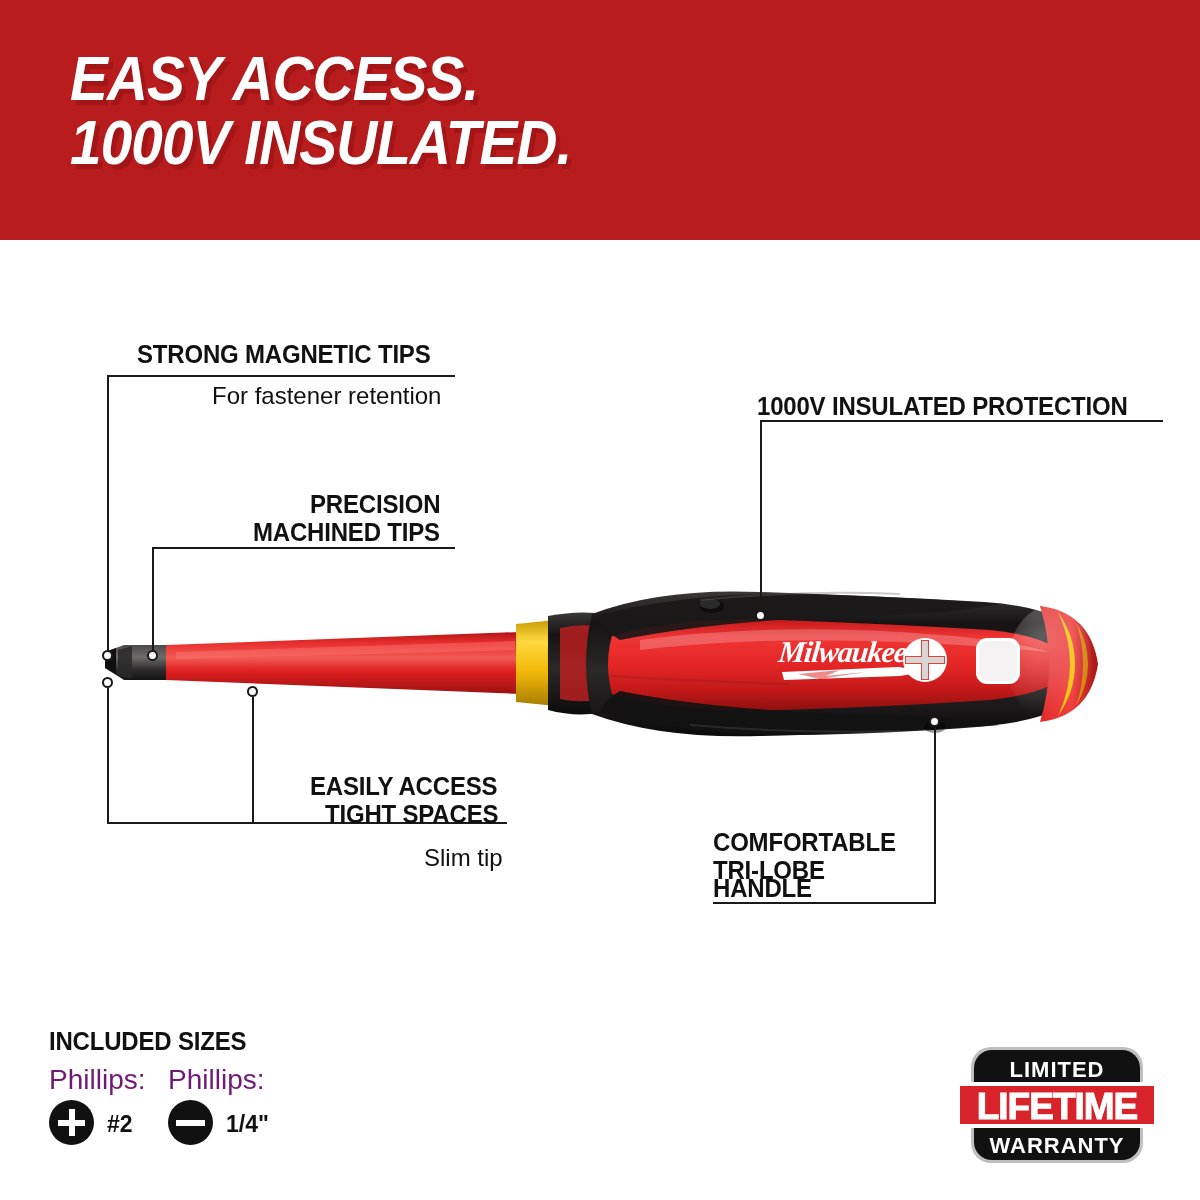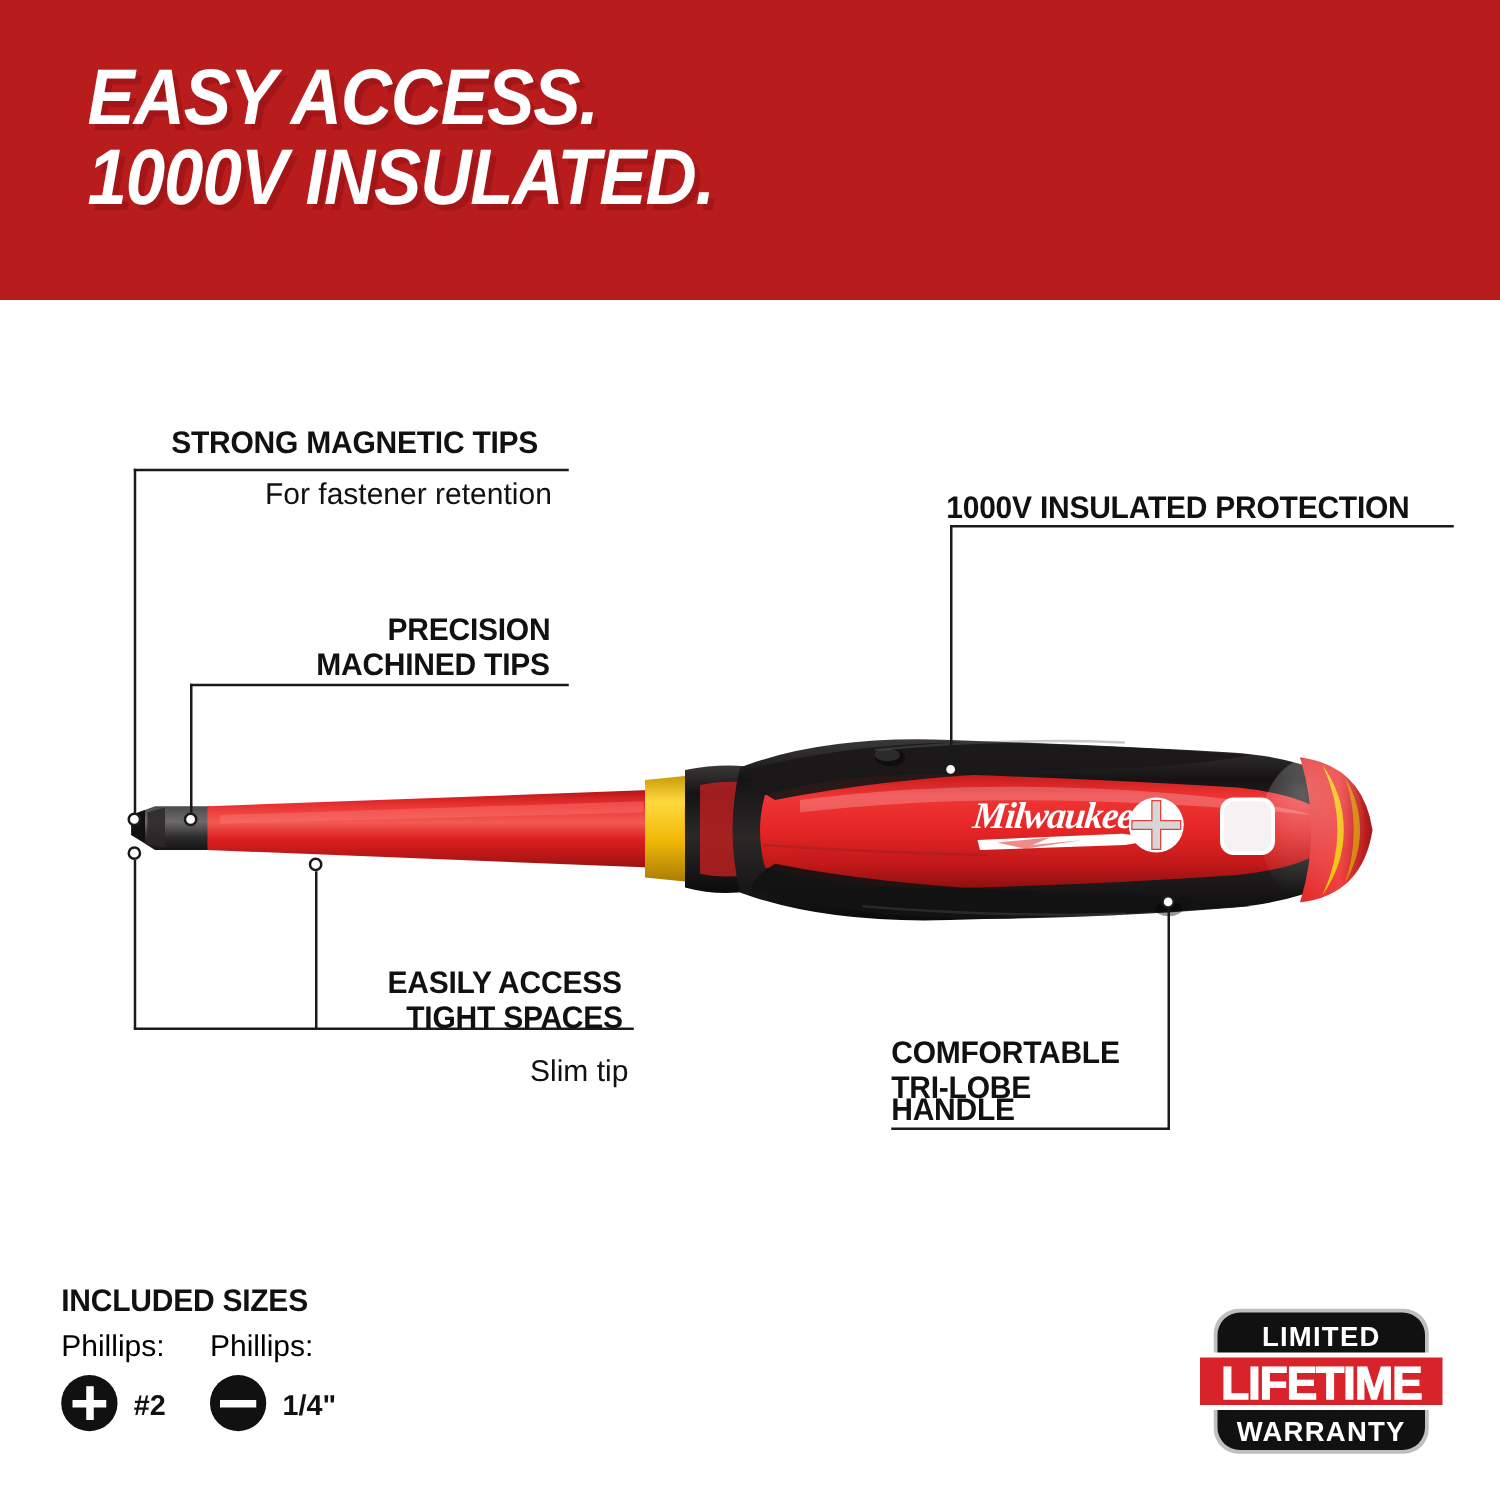--- a/index.html
+++ b/index.html
@@ -44,21 +44,21 @@
   
   .tool{position:absolute;left:0;top:0;width:1200px;height:1200px;pointer-events:none;}
 
   
   .sizes-title{
     position:absolute;left:49px;top:1027px;font-weight:bold;font-size:25px;
     color:#111111;letter-spacing:-0.2px;transform:scaleX(.96);transform-origin:left;
     white-space:nowrap;
   }
   .sizes-label{
-    position:absolute;font-size:24px;color:#000000;white-space:nowrap;text-align:right;
+    position:absolute;font-size:28px;color:#701a75;white-space:nowrap;text-align:right;
   }
   .bit{
     position:absolute;width:45px;height:45px;border-radius:50%;
     background:#111111;
   }
   .bit .plus-v{position:absolute;left:19.5px;top:9px;width:6px;height:27px;background:#ffffff;}
   .bit .plus-h{position:absolute;left:9px;top:19.5px;width:27px;height:6px;background:#ffffff;}
   .bit .minus{position:absolute;left:8px;top:19.5px;width:29px;height:6px;background:#ffffff;}
   .bit-size{
     position:absolute;font-weight:bold;font-size:23px;color:#111111;white-space:nowrap;

